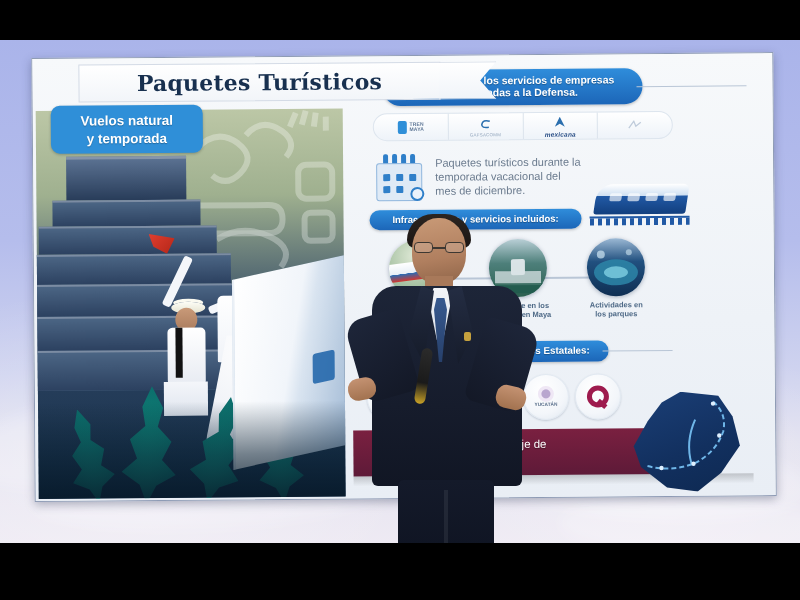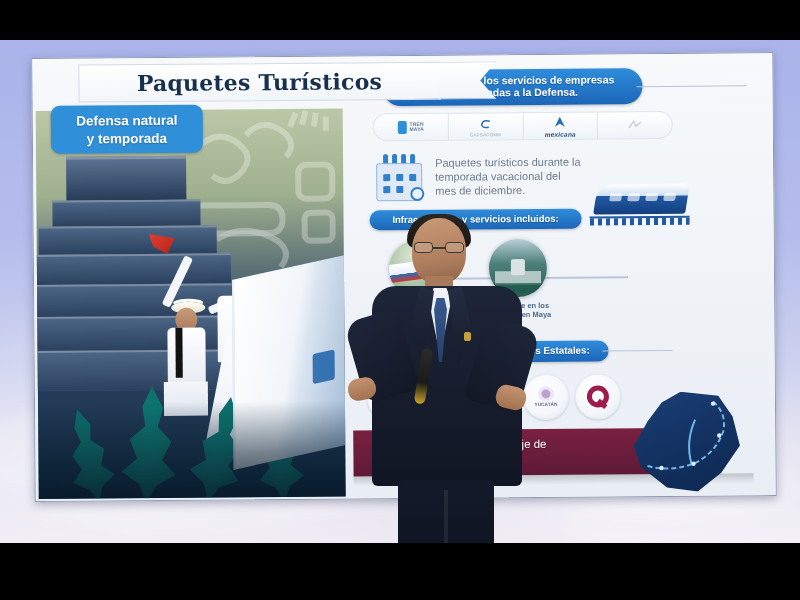--- a/index.html
+++ b/index.html
@@ -452,21 +452,21 @@
         </div>
         <div class="photo-dark-bottom"></div>
       </div>
 
       <div class="title-banner">
         <span class="ttl">Paquetes Turísticos</span>
       </div>
       <div class="title-tail"></div>
 
       <div class="pill-riqueza">
-        <span>Defensa natural</span><br>
+        <span>Vuelos natural</span><br>
         <span>y temporada</span>
       </div>
 
       <div class="right-col">
 
         <div class="pill pill-objetivo">
           <div>
             <span>Dar a conocer los servicios de empresas</span><br>
             <span>sectorizadas a la Defensa.</span>
           </div>
@@ -560,20 +560,34 @@
                 <rect x="6" y="32" width="46" height="14" fill="#d9e3e6" opacity=".75"></rect>
                 <rect x="4" y="44" width="50" height="10" fill="#1f5a4c" opacity=".8"></rect>
               </svg>
             </div>
             <div class="circ-cap">
               <div>Hospedaje en los</div>
               <div>Hoteles Tren Maya</div>
             </div>
           </div>
 
+          <div class="circ-item" style="left:208px; top:0;">
+            <div class="circ-img ci-park">
+              <svg viewBox="0 0 58 58" width="58" height="58">
+                <ellipse cx="29" cy="34" rx="22" ry="13" fill="#2d86a8" opacity=".85"></ellipse>
+                <ellipse cx="29" cy="34" rx="12" ry="6" fill="#7fd0e2" opacity=".8"></ellipse>
+                <circle cx="14" cy="16" r="4" fill="#cfe6f2" opacity=".7"></circle>
+                <circle cx="42" cy="14" r="3" fill="#cfe6f2" opacity=".6"></circle>
+              </svg>
+            </div>
+            <div class="circ-cap">
+              <div>Actividades en</div>
+              <div>los parques</div>
+            </div>
+          </div>
         </div>
 
         <div class="pill pill-colab">Colaboración con los Gobiernos Estatales:</div>
         <div class="rule-2"></div>
 
         <div class="state-logos">
           <div class="state-logo sl-chiapas">
             <div class="mark"></div>
           </div>
           <div class="state-logo sl-tabasco">

